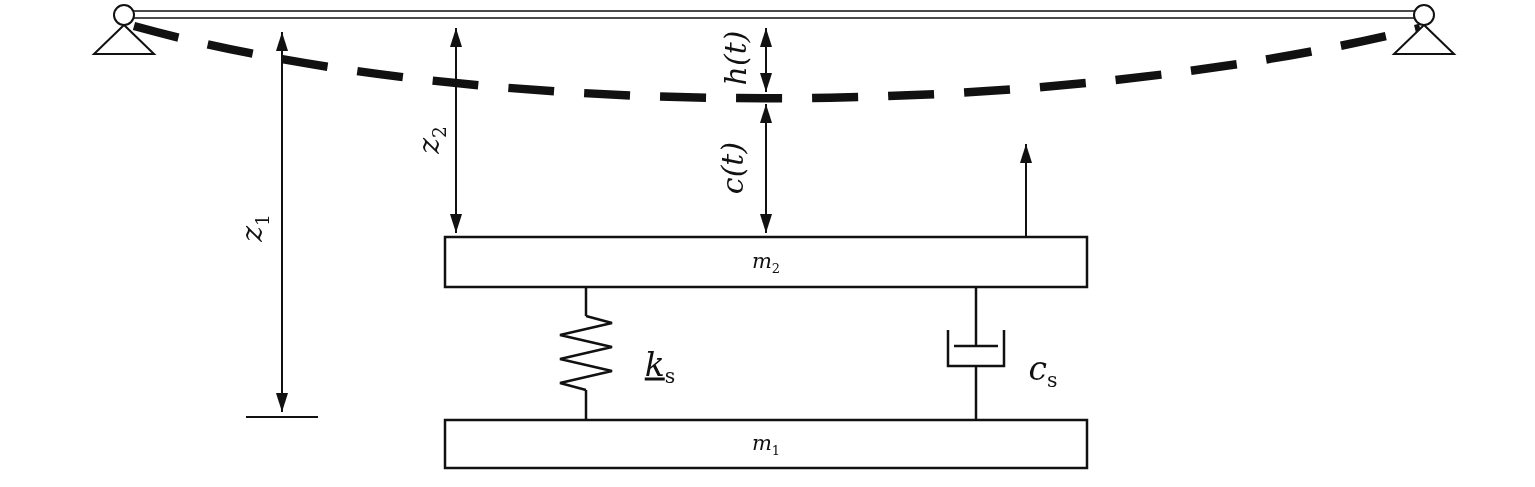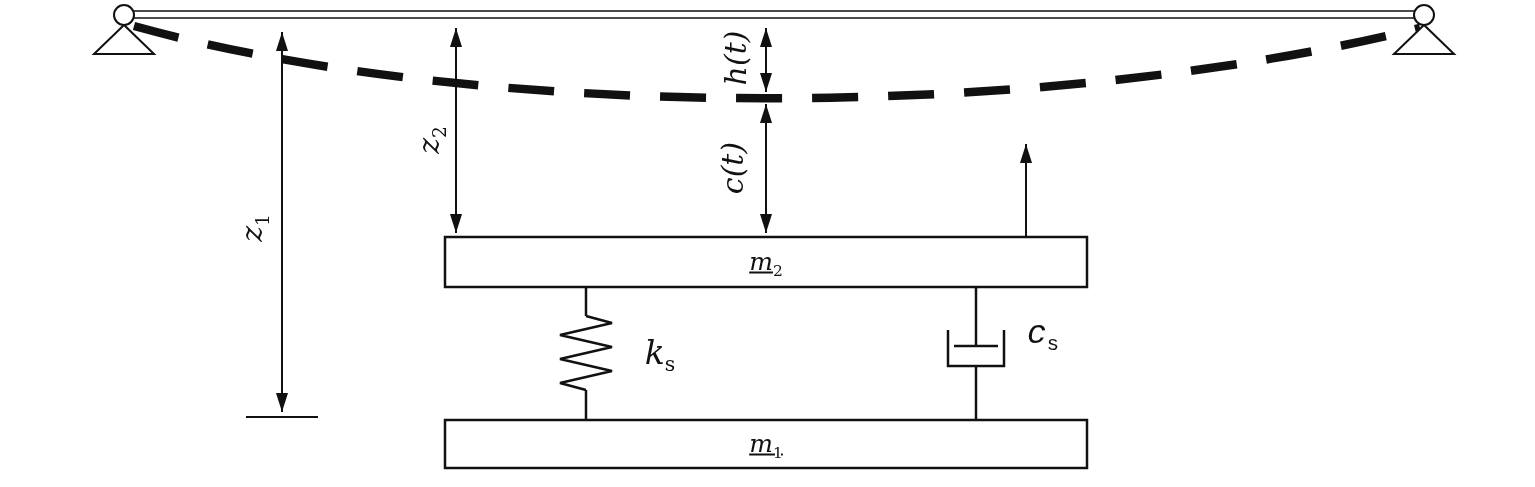--- a/index.html
+++ b/index.html
@@ -8,21 +8,21 @@
     overflow:hidden;font-family:"DejaVu Serif",serif;color:#111;
   }
   .gfx{position:absolute;left:0;top:0;}
   .lbl{
     position:absolute;white-space:nowrap;font-size:30px;line-height:1;
     transform:translate(-50%,-50%);color:#111;
   }
   .rot{transform:translate(-50%,-50%) rotate(-90deg);}
   .lbl i{font-style:italic;}
   .lbl sub{font-style:normal;font-size:0.62em;line-height:0;}
-  .mass{font-size:25px;text-decoration:underline;}
+  .mass{font-size:21px;}
   .coef{font-size:33px;}
 </style>
 </head>
 <body>
 
 <div class="canvas">
 
   <svg class="gfx" width="1535" height="487" viewBox="0 0 1535 487">
     <defs>
       <marker id="ah" orient="auto-start-reverse" markerUnits="userSpaceOnUse" markerWidth="20" markerHeight="12" refX="19" refY="6">
@@ -71,17 +71,17 @@
   <span class="lbl rot" style="left:429px;top:140px;"><i>z</i><sub>2</sub></span>
 
   <span class="lbl rot" style="left:736px;top:58px;"><i>h(t)</i></span>
 
   <span class="lbl rot" style="left:733px;top:168px;"><i>c(t)</i></span>
 
   <span class="lbl mass" style="left:766px;top:261px;"><i>m</i><sub>2</sub></span>
 
   <span class="lbl mass" style="left:766px;top:443px;text-align:right;"><i>m</i><sub>1</sub></span>
 
-  <span class="lbl coef" style="left:660px;top:352px;"><i>k</i><sub>s</sub></span>
+  <span class="lbl coef" style="left:660px;top:364px;text-decoration:underline;"><i>k</i><sub>s</sub></span>
 
-  <span class="lbl coef" style="left:1043px;top:334px;font-family:Liberation Mono, monospace;"><i>c</i><sub>s</sub></span>
+  <span class="lbl coef" style="left:1043px;top:368px;"><i>c</i><sub>s</sub></span>
 
 </div>
 
 </body></html>

